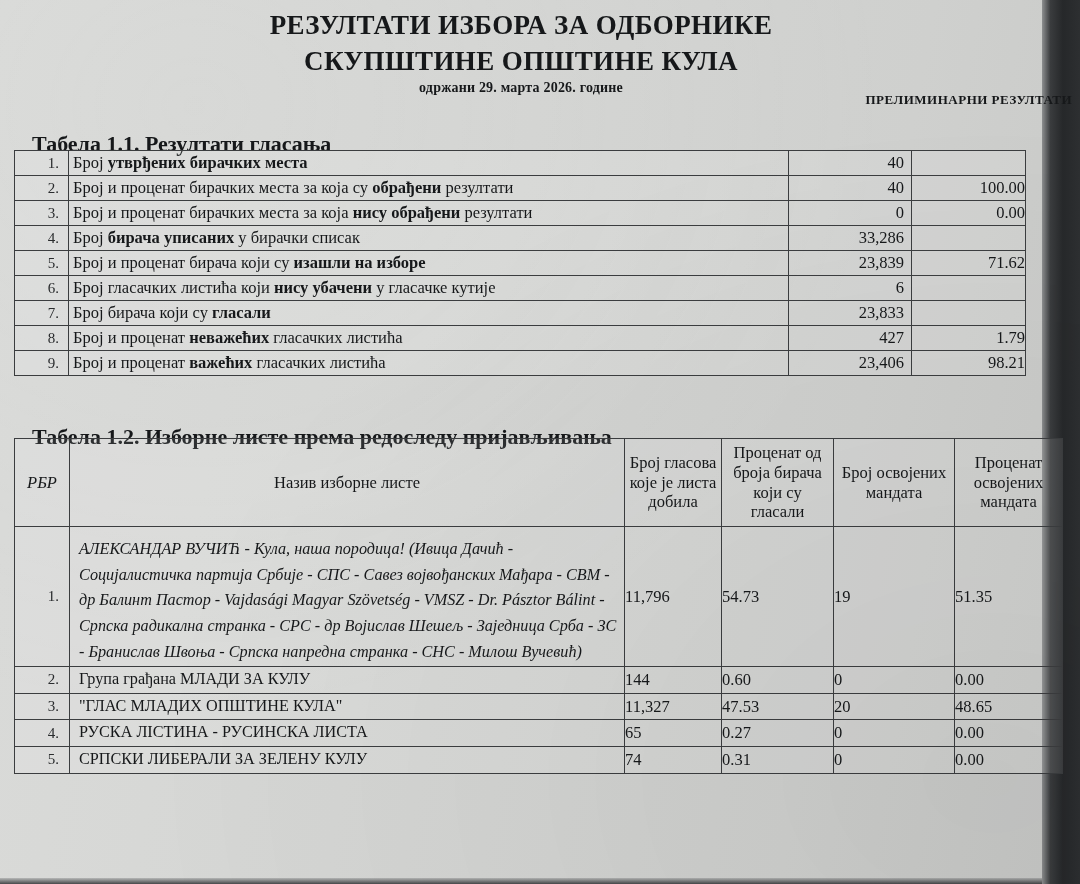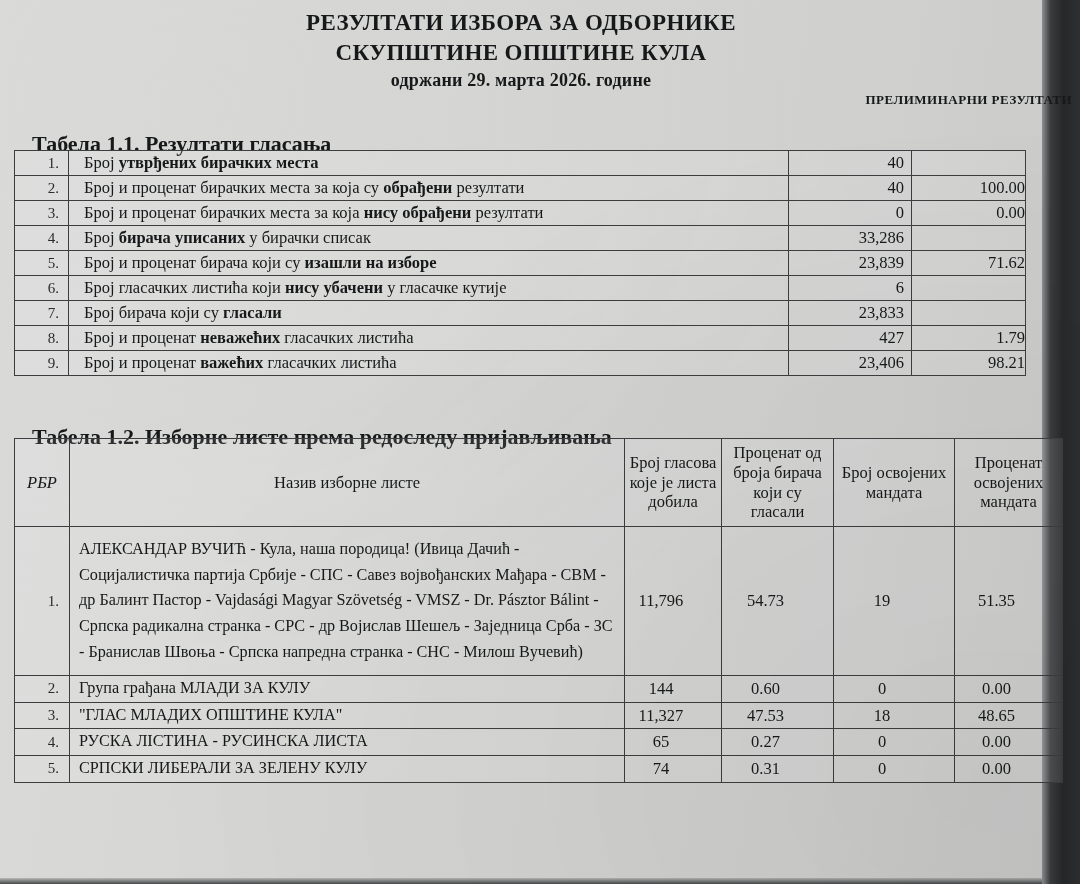--- a/index.html
+++ b/index.html
@@ -44,26 +44,26 @@
 
   .title-block {
     position: absolute;
     top: 8px;
     left: 0;
     width: 1042px;
     text-align: center;
     line-height: 1.32;
   }
   .title-line1, .title-line2 {
-    font-size: 23px;
+    font-size: 27px;
     font-weight: bold;
     letter-spacing: .4px;
   }
   .title-line3 {
-    font-size: 18px;
+    font-size: 14px;
     font-weight: bold;
     letter-spacing: .2px;
   }
 
   .prelim {
     position: absolute;
     top: 92px;
     right: 8px;
     font-size: 13px;
     font-weight: bold;
@@ -102,21 +102,21 @@
   }
   #t11 td { height: 24px; }
   #t11 .c-num {
     width: 44px;
     text-align: right;
     padding-right: 9px;
     font-size: 15px;
     color: #2a2c2e;
   }
   #t11 .c-label {
-    padding-left: 15px;
+    padding-left: 4px;
     font-size: 16.5px;
     white-space: nowrap;
   }
   #t11 .c-val {
     width: 115px;
     text-align: right;
     padding-right: 7px;
   }
   #t11 .c-pct {
     width: 113px;
@@ -150,25 +150,25 @@
     color: #2a2c2e;
   }
   #t12 td.name {
     padding-left: 9px;
     padding-right: 6px;
     font-size: 16.2px;
     line-height: 1.58;
     text-align: left;
   }
   #t12 td.val {
-    text-align: center;
+    text-align: left;
     padding-right: 24px;
   }
   #t12 tr.short td { height: 24px; }
-  #t12 tr.tall td.name { padding-top: 10px; padding-bottom: 10px; }
+  #t12 tr.tall td.name { padding-top: 10px; padding-bottom: 1px; font-style: italic; }
 
   
   .scan-overlay {
     position: absolute;
     inset: 0;
     pointer-events: none;
     background:
       radial-gradient(ellipse at 18% 12%, rgba(255,255,255,0.12), rgba(255,255,255,0) 55%),
       radial-gradient(ellipse at 92% 88%, rgba(0,0,0,0.07), rgba(0,0,0,0) 60%);
     mix-blend-mode: multiply;
@@ -280,21 +280,21 @@
         <td class="val">144</td>
         <td class="val">0.60</td>
         <td class="val">0</td>
         <td class="val">0.00</td>
       </tr>
       <tr class="short">
         <td class="rbr">3.</td>
         <td class="name">"ГЛАС МЛАДИХ ОПШТИНЕ КУЛА"</td>
         <td class="val">11,327</td>
         <td class="val">47.53</td>
-        <td class="val">18</td>
+        <td class="val">20</td>
         <td class="val">48.65</td>
       </tr>
       <tr class="short">
         <td class="rbr">4.</td>
         <td class="name">РУСКА ЛІСТИНА - РУСИНСКА ЛИСТА</td>
         <td class="val">65</td>
         <td class="val">0.27</td>
         <td class="val">0</td>
         <td class="val">0.00</td>
       </tr>

